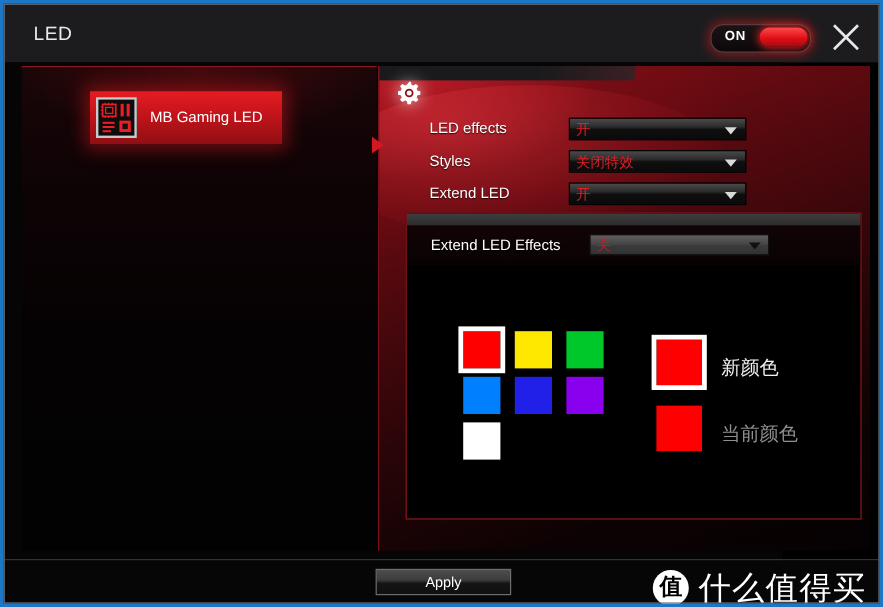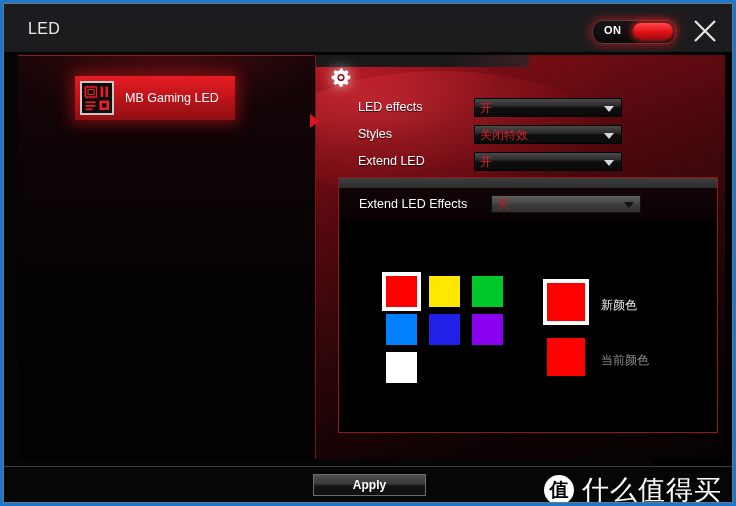--- a/index.html
+++ b/index.html
@@ -340,41 +340,40 @@
   .preview-box {
     position: absolute;
     width: 38px;
     height: 38px;
   }
   .preview-box.bordered {
     outline: 4px solid #ffffff;
   }
   .preview-label {
     position: absolute;
-    font-size: 12px;
+    font-size: 16px;
     white-space: nowrap;
   }
 
   
   .bottom-sep {
     position: absolute;
     left: 4px;
     top: 466px;
     width: 728px;
     height: 1px;
     background: #3f3f3f;
   }
   .bottombar {
     position: absolute;
     left: 4px;
     top: 467px;
     width: 728px;
     height: 35px;
     background: #060606;
-    font-weight: bold;
   }
   .apply-btn {
     position: absolute;
     left: 309px;
     top: 7px;
     width: 113px;
     height: 22px;
     background: linear-gradient(180deg, #4e4e4e 0%, #3c3c3c 42%, #141414 56%, #101010 100%);
     border: 1px solid #6e6e6e;
     color: #ffffff;

